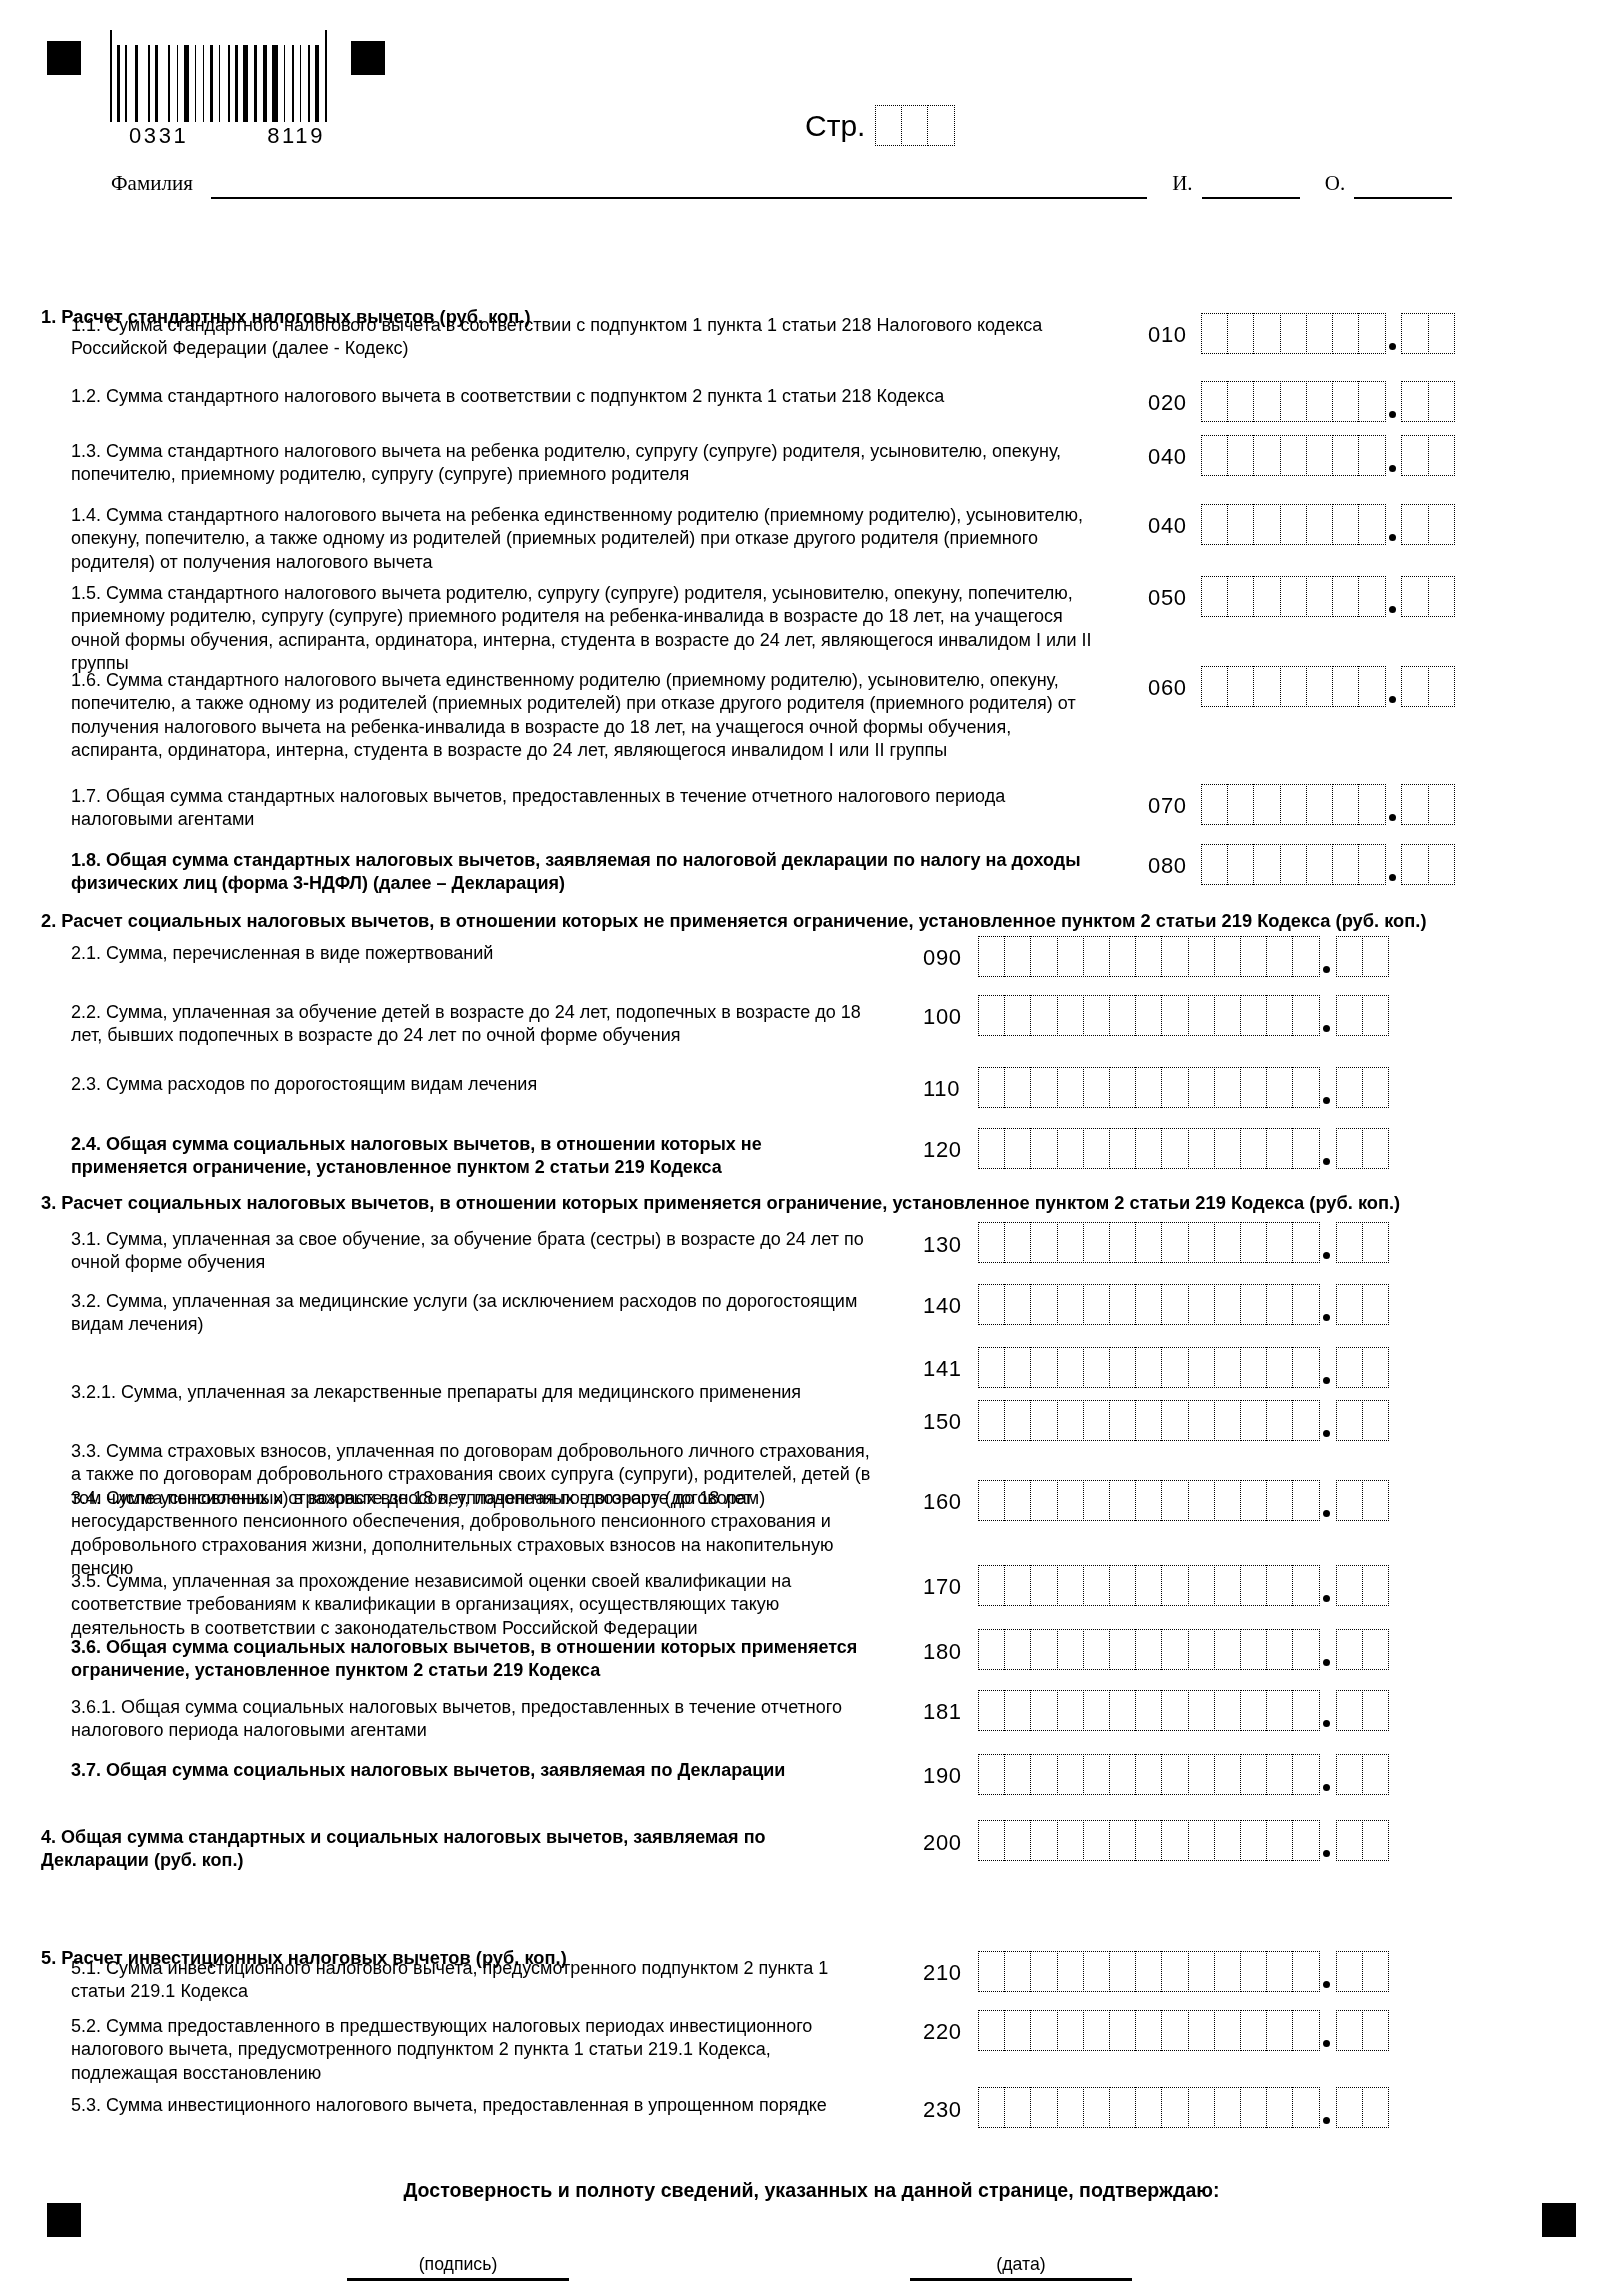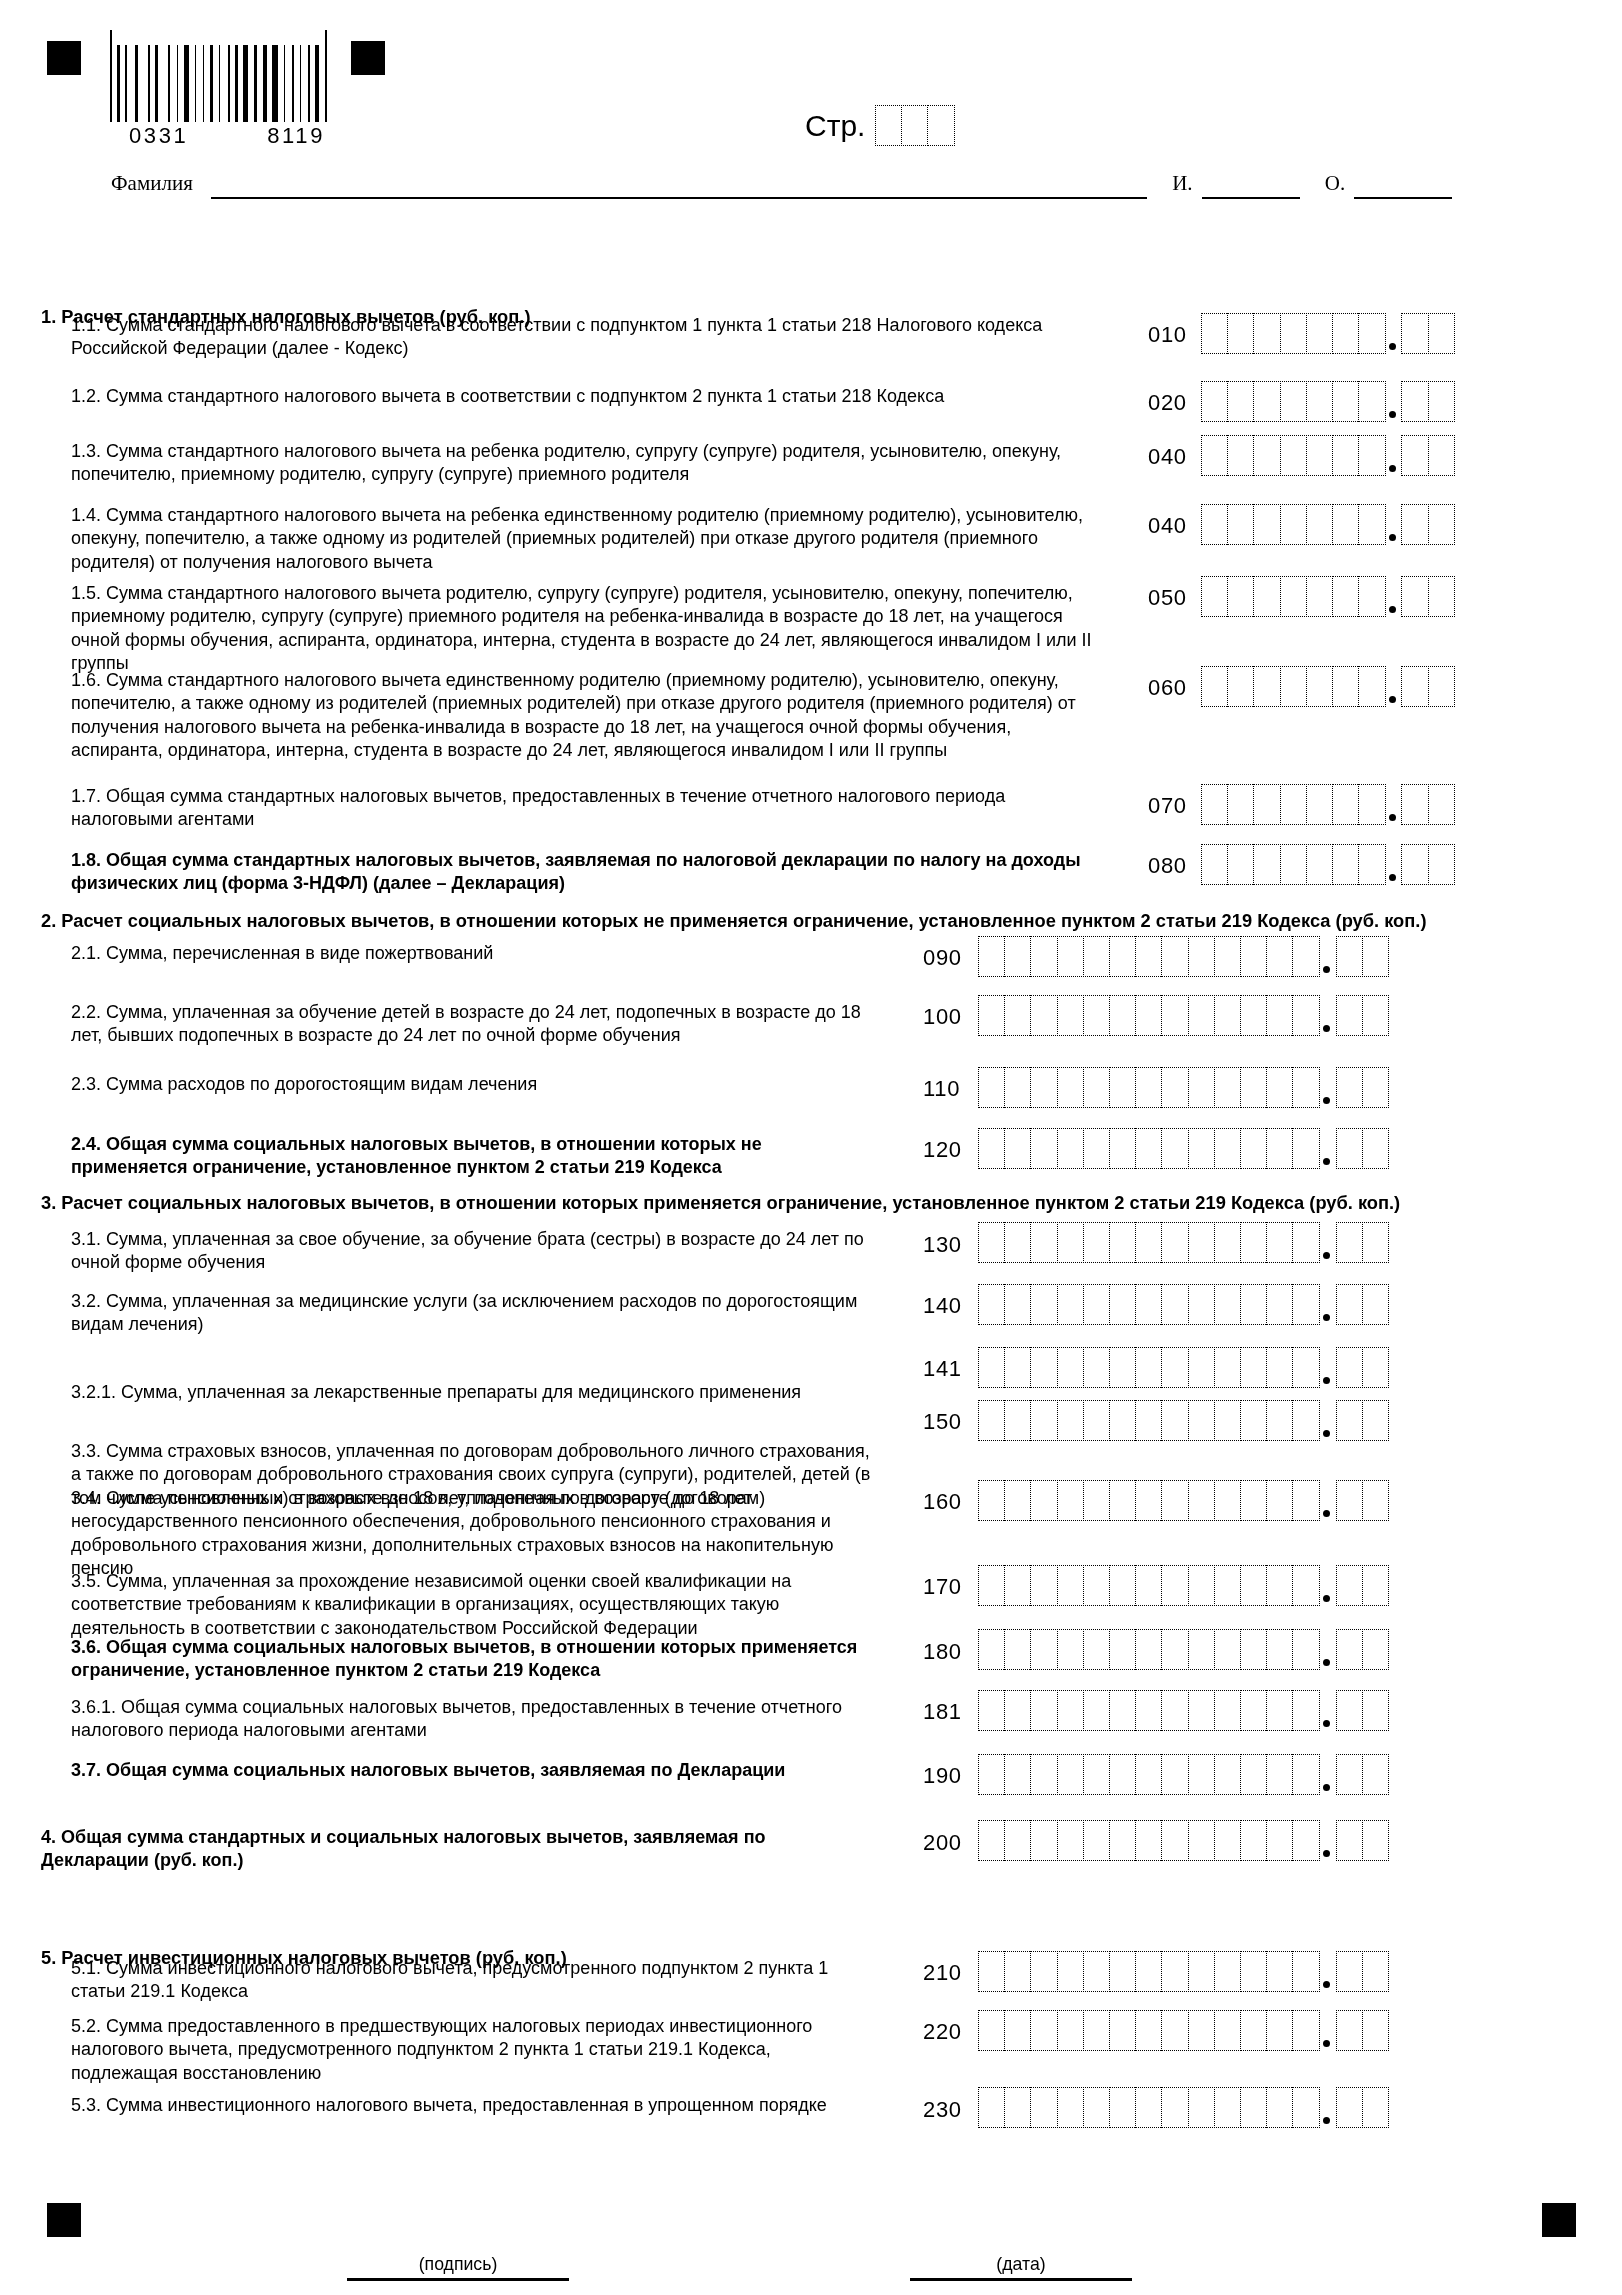--- a/index.html
+++ b/index.html
@@ -632,20 +632,21 @@
         <div class="cell"></div>
         <div class="cell"></div>
         <div class="cell"></div>
         <div class="cell"></div>
         <div class="dot-sep"></div>
         <div class="cell"></div>
         <div class="cell"></div>
       </div>
     </div>
 
+  <div class="confirm">Достоверность и полноту сведений, указанных на данной странице, подтверждаю:</div>
   <div class="sigline" style="left:347px;">
     <div class="cap">(подпись)</div>
     <div class="bar"></div>
   </div>
   <div class="sigline" style="left:910px;">
     <div class="cap">(дата)</div>
     <div class="bar"></div>
   </div>
 
 </div>

